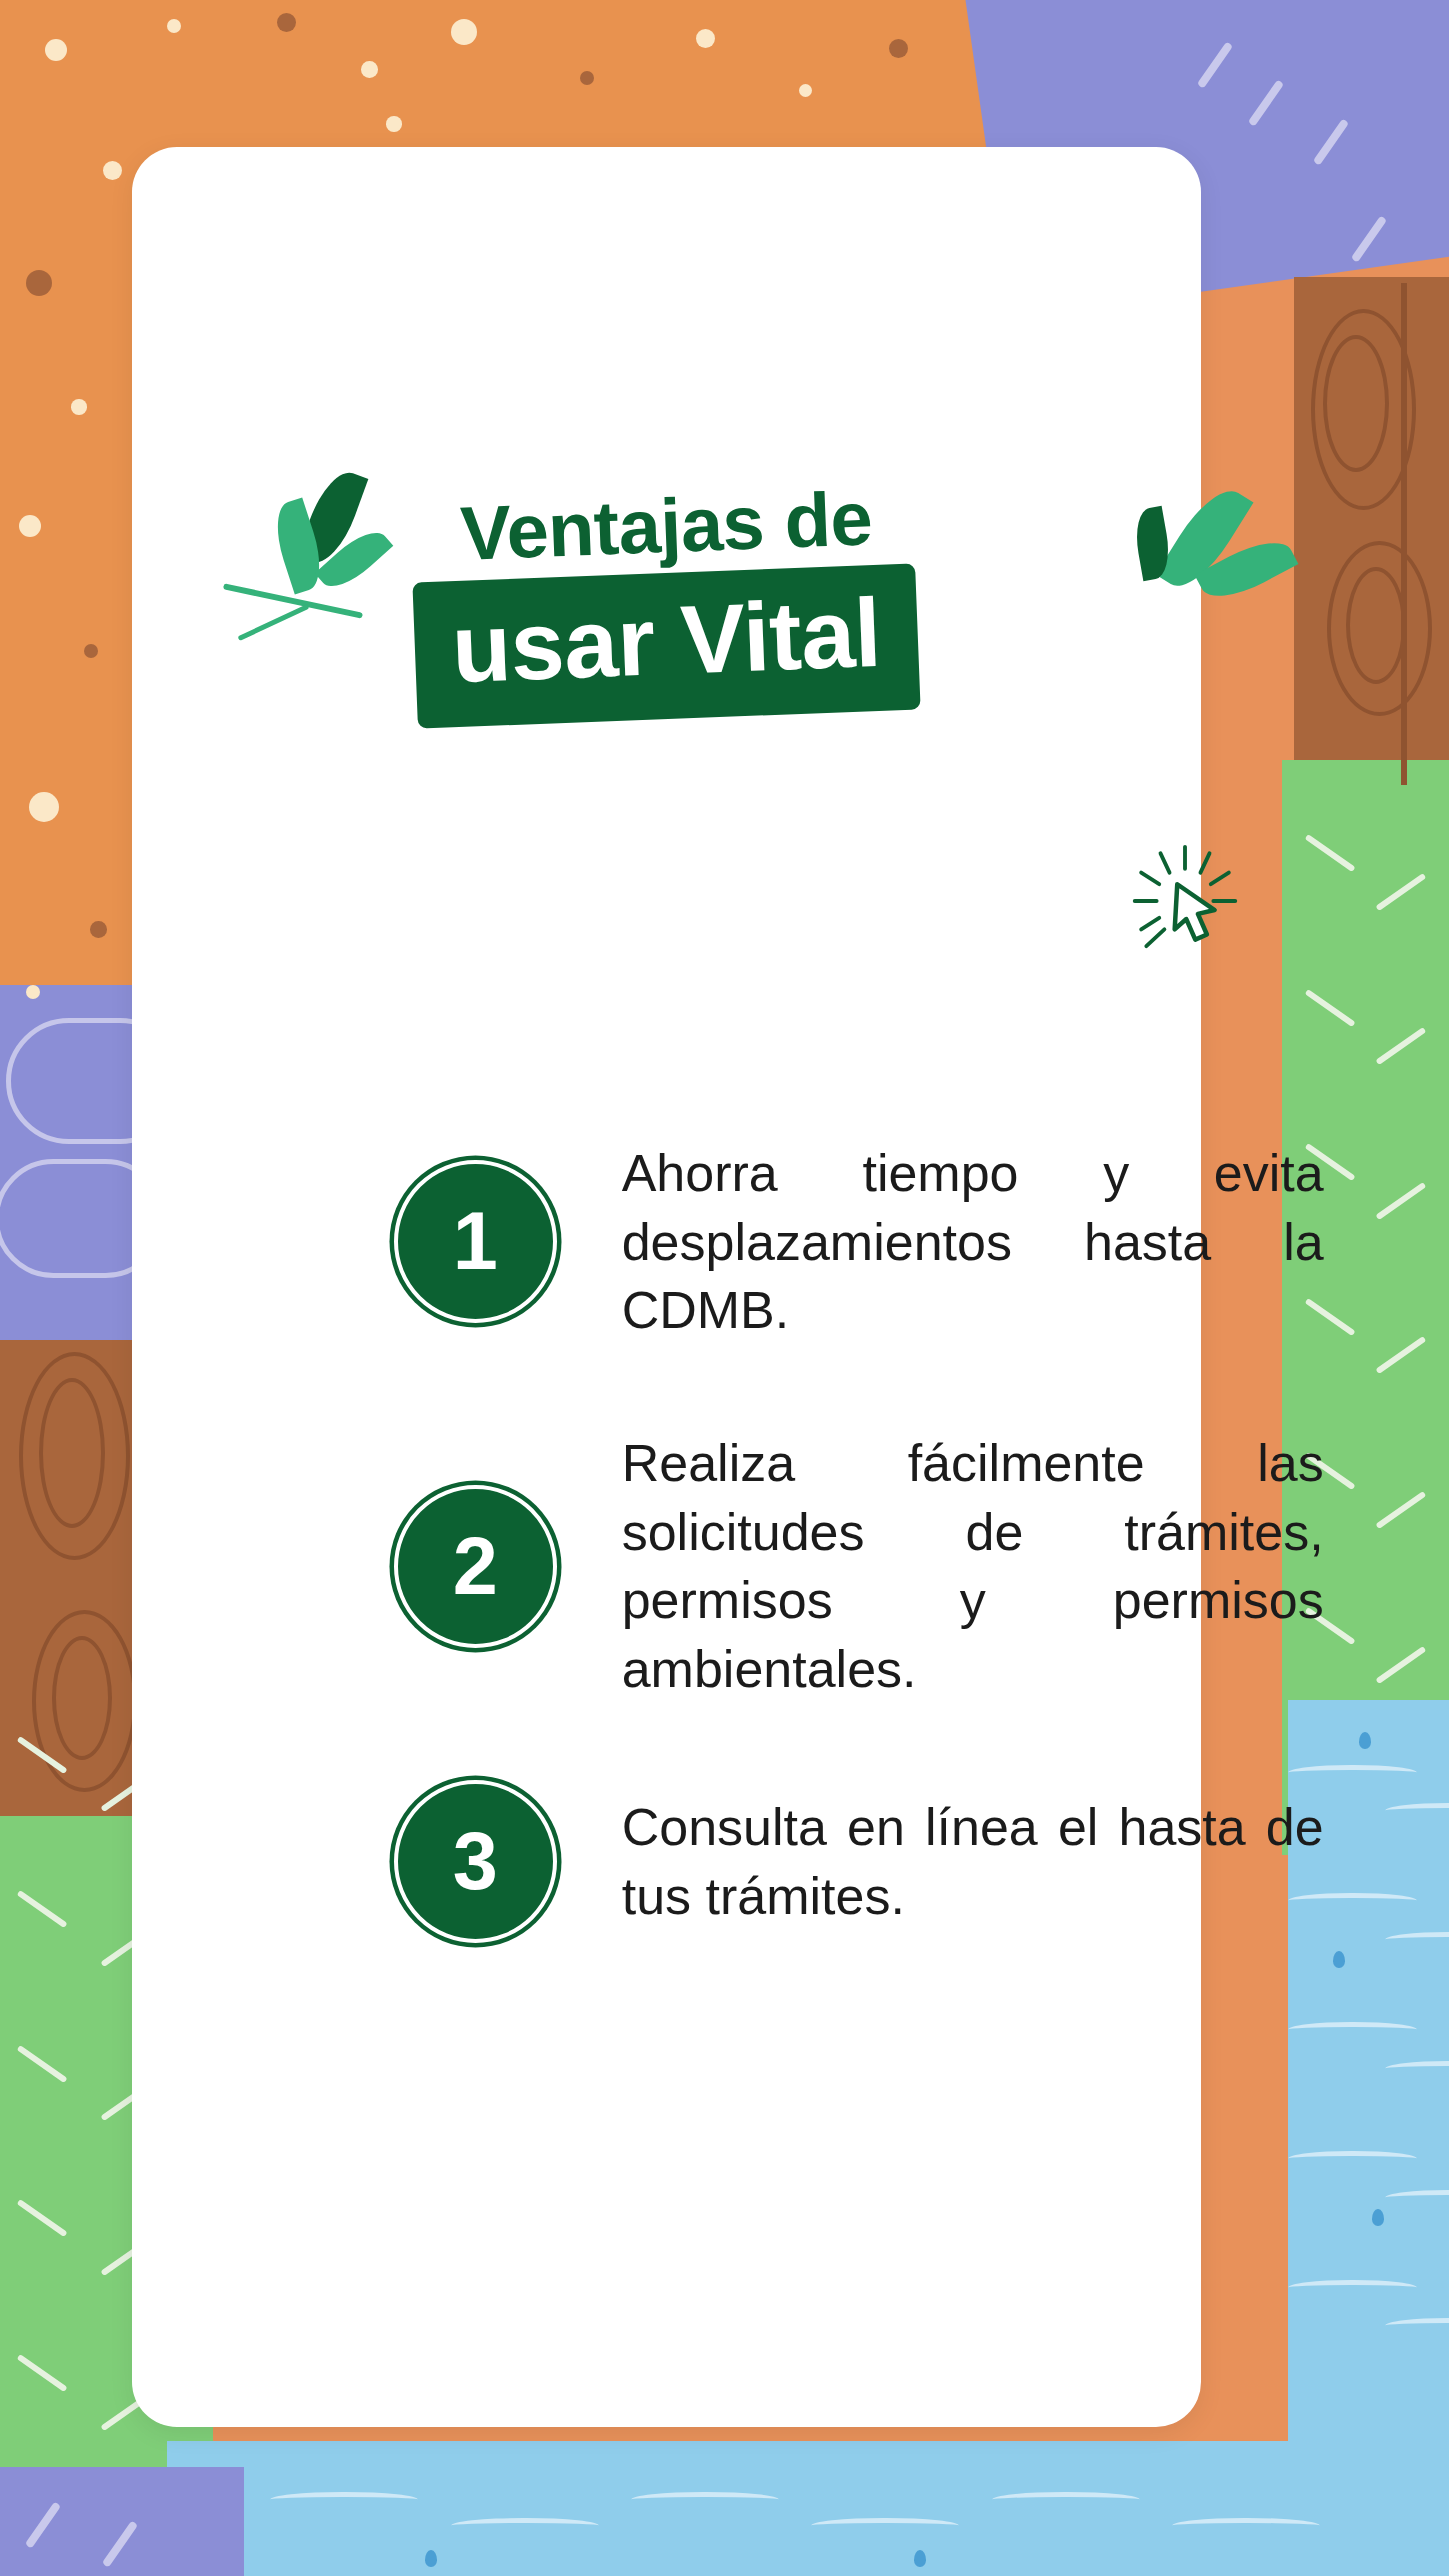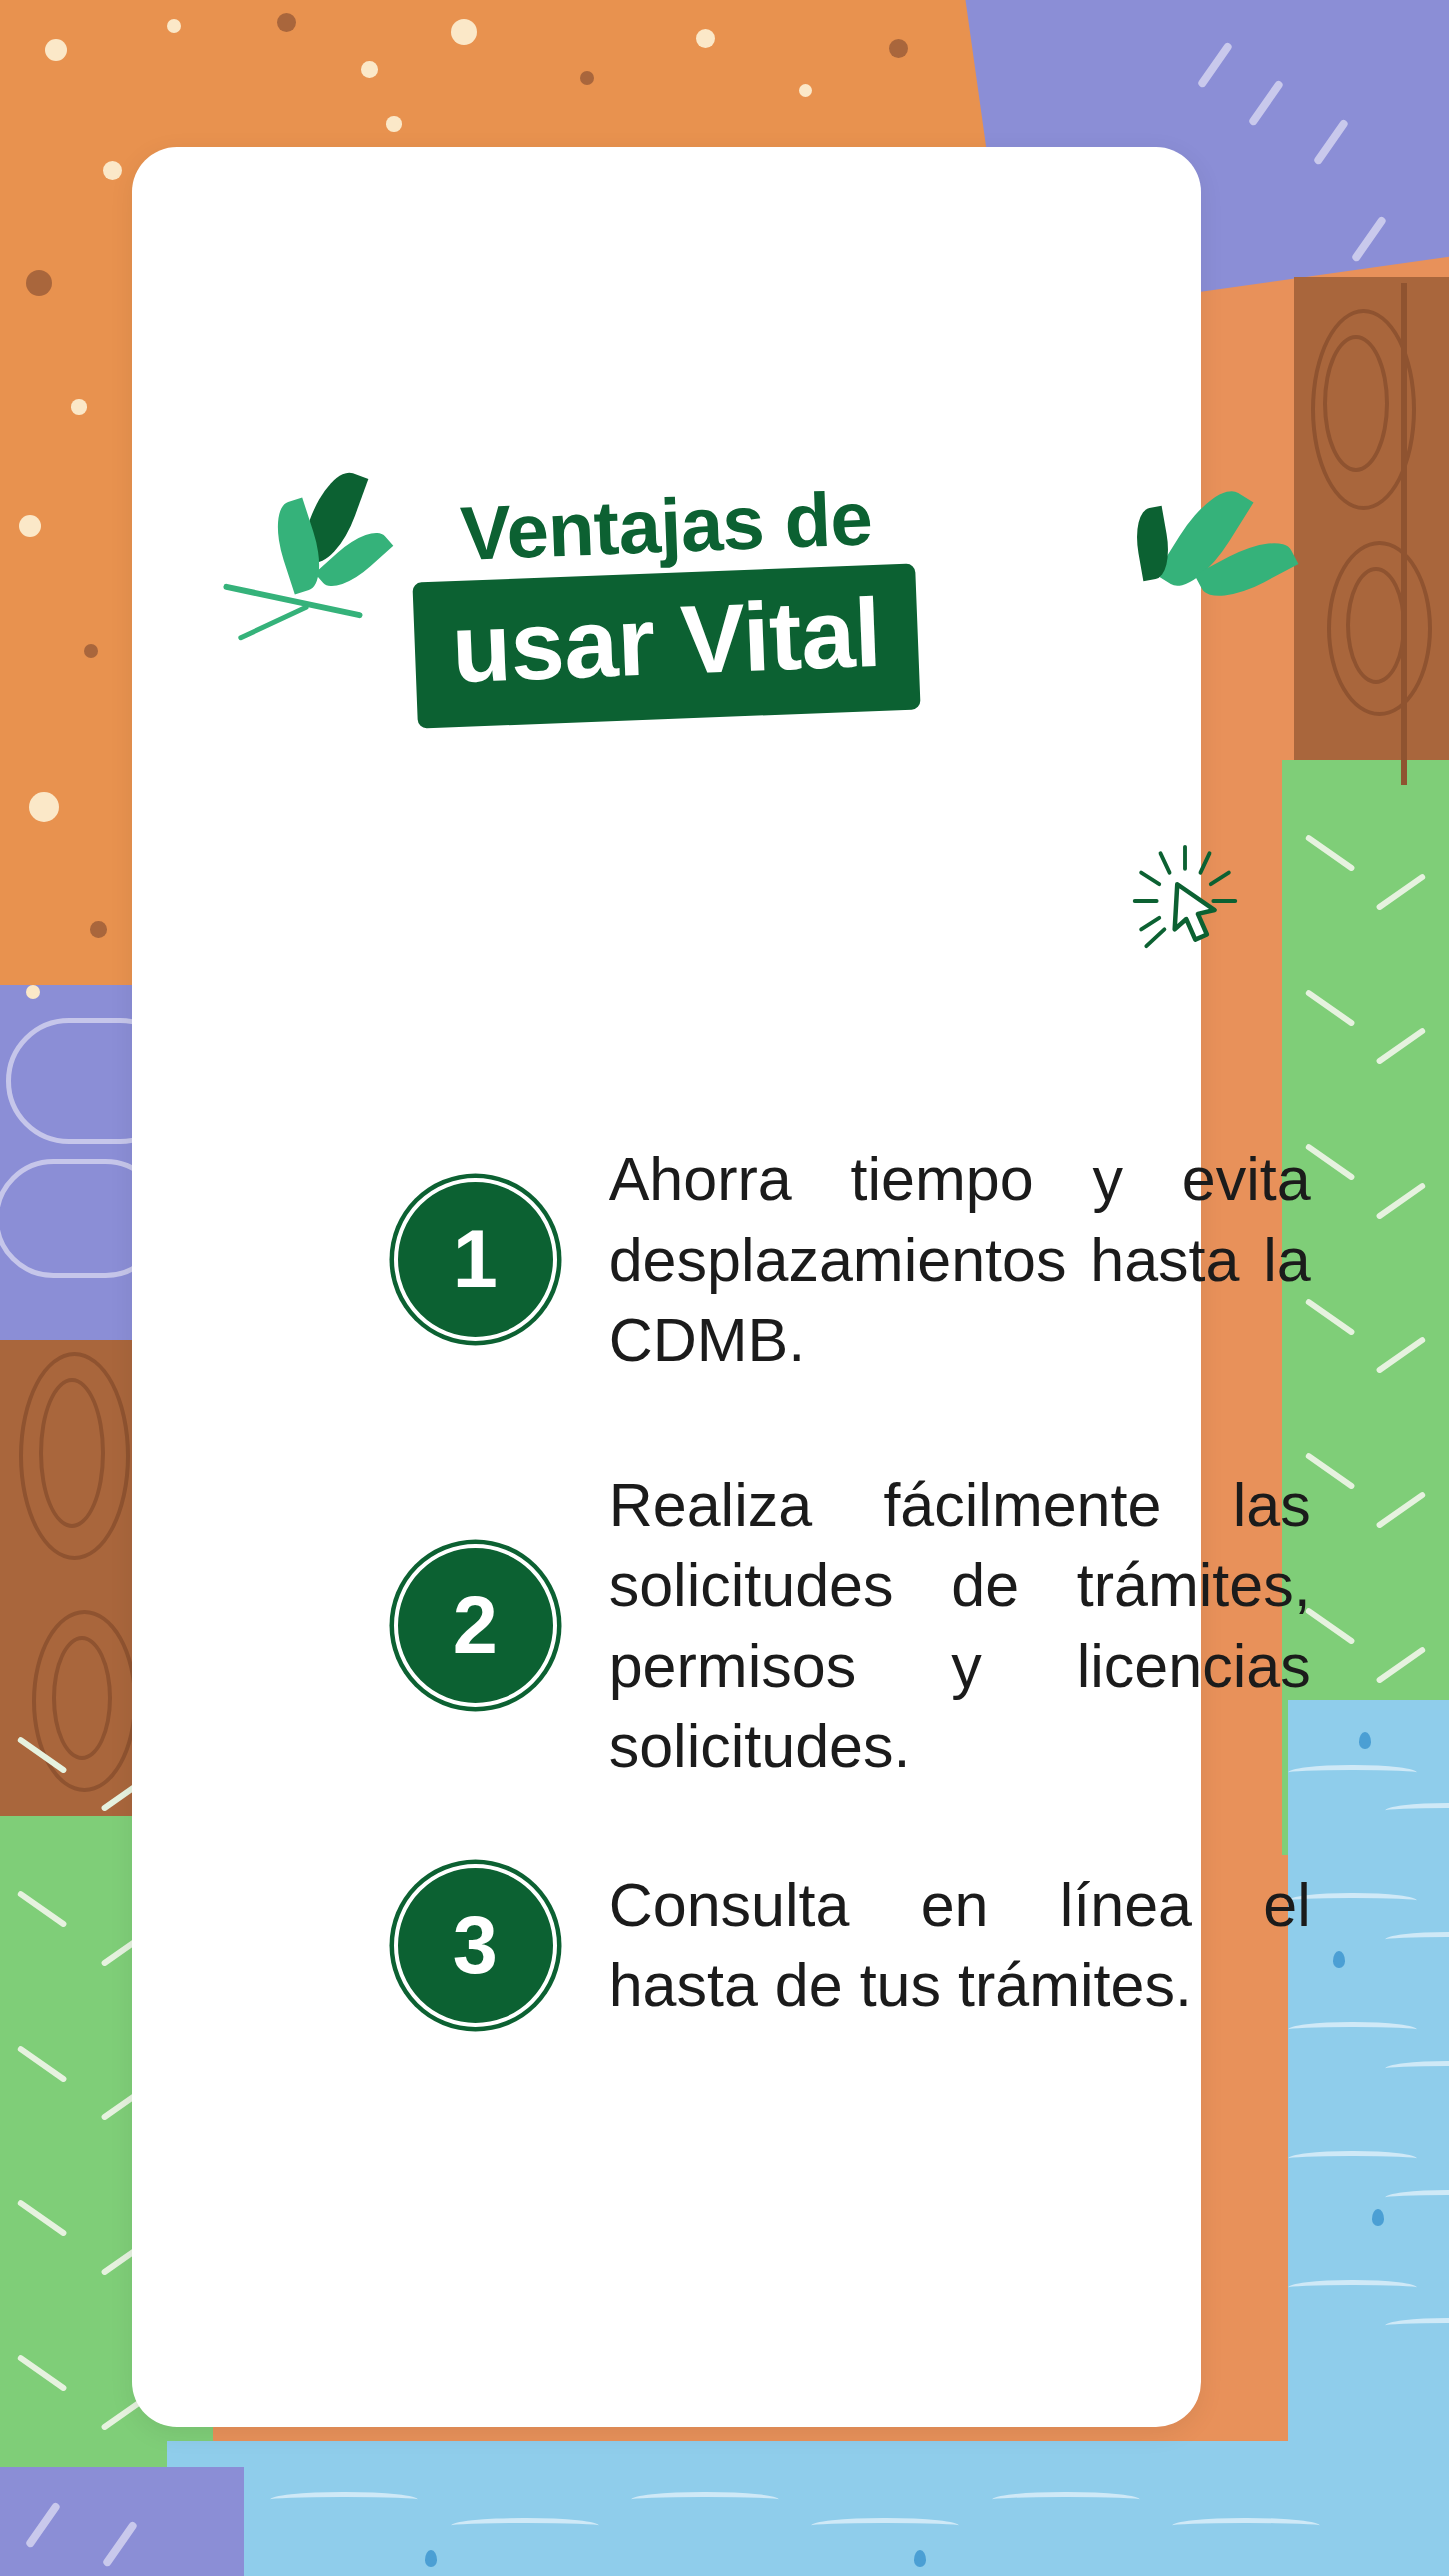--- a/index.html
+++ b/index.html
@@ -220,22 +220,22 @@
     box-shadow: 0 0 0 4.5px #0c6132;
     color: #ffffff;
     font-size: 81px;
     font-weight: 700;
     display: flex;
     align-items: center;
     justify-content: center;
     margin-left: 7.7px;
   }
   .item-text {
-    margin-left: 52px;
-    font-size: 61px;
+    margin-left: 65px;
+    font-size: 52px;
     line-height: 1.32;
     color: #1b1b1b;
     text-align: justify;
     width: 702px;
     font-weight: 400;
   }
   .item-2 { margin-bottom: 77px; }
 </style>
 </head>
 <body>
@@ -386,21 +386,21 @@
 
     <div class="list">
 
       <div class="item">
         <div class="badge">1</div>
         <div class="item-text">Ahorra tiempo y evita desplazamientos hasta la CDMB.</div>
       </div>
 
       <div class="item item-2">
         <div class="badge">2</div>
-        <div class="item-text">Realiza fácilmente las solicitudes de trámites, permisos y licencias solicitudes.</div>
+        <div class="item-text">Realiza fácilmente las solicitudes de trámites, permisos y permisos ambientales.</div>
       </div>
 
       <div class="item">
         <div class="badge">3</div>
         <div class="item-text">Consulta en línea el hasta de tus trámites.</div>
       </div>
 
     </div>
   </div>
 </div>

